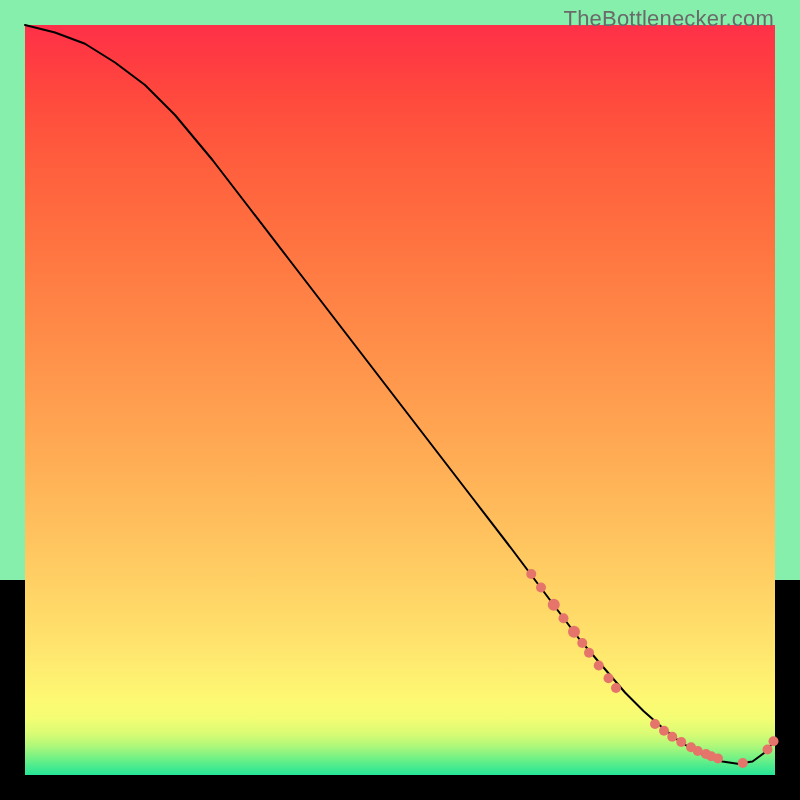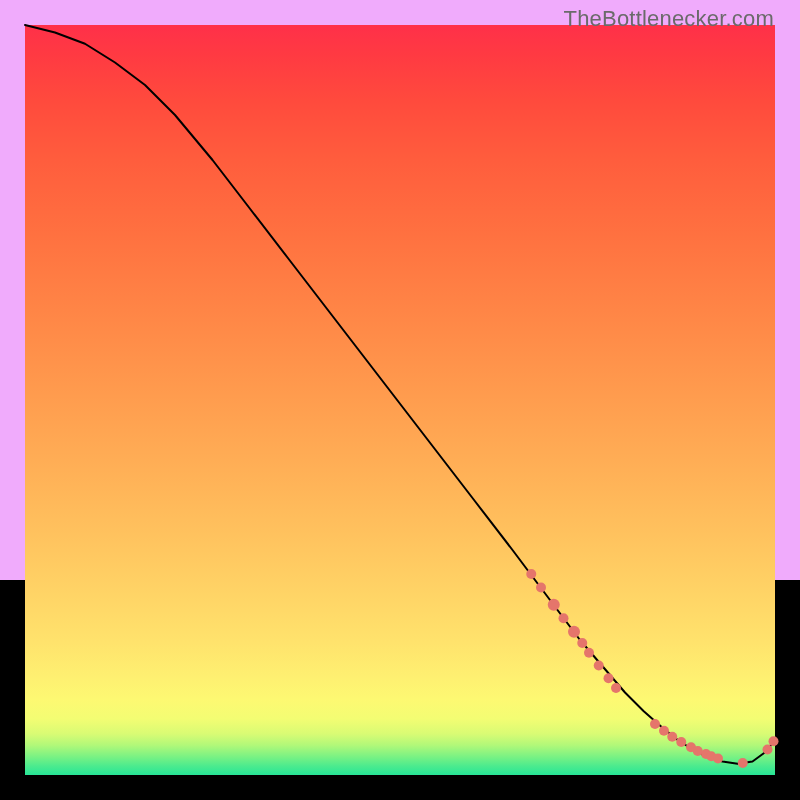--- a/index.html
+++ b/index.html
@@ -1,21 +1,21 @@
 <!DOCTYPE html>
 <html><head>
 <meta charset="utf-8">
 <style>
   * { margin: 0; padding: 0; box-sizing: border-box; }
   html, body { width: 800px; height: 800px; overflow: hidden; background: #000; }
   .stage {
     position: relative;
     width: 800px;
     height: 580px;
-    background: #f0abfc;
+    background: #86efac;
   }
   .plot-area {
     position: absolute;
     left: 25px;
     top: 25px;
     width: 750px;
     height: 750px;
     background: linear-gradient(to top,
       #27e597 0%,
       #4ceb8e 1.2%,

